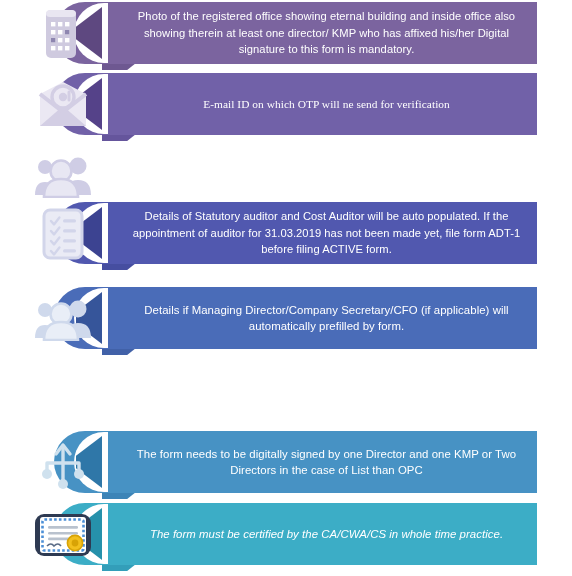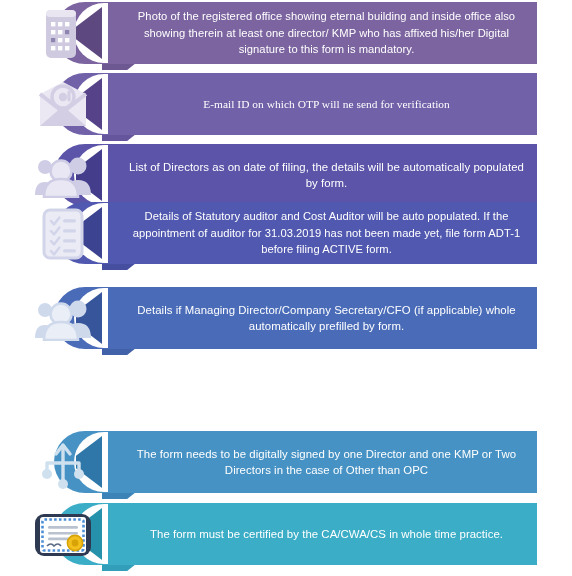--- a/index.html
+++ b/index.html
@@ -158,28 +158,20 @@
           <path d="M4 14 L27 2 L50 14 L50 46 L4 46 Z" fill="#EBE8F3"></path>
           <path d="M4 46 L27 26 L50 46 Z" fill="#D3CEE4"></path>
           <path d="M4 14 L27 32 L50 14" fill="none" stroke="#D3CEE4" stroke-width="4"></path>
           <circle cx="27" cy="17" r="11" fill="#EBE8F3" stroke="#D3CEE4" stroke-width="3.4"></circle>
           <circle cx="27" cy="17" r="4.2" fill="#D3CEE4"></circle>
           <path d="M33 12 v8" stroke="#D3CEE4" stroke-width="3" stroke-linecap="round"></path>
         </svg>
       </div>
     </div>
     <div class="row" style="top: 144px;">
-      <div class="banner">
-        <div class="banner-shadow" style="background: rgb(79, 72, 153);"></div>
-        <div class="banner-body" style="background: rgb(91, 84, 168);"></div>
-        <div class="banner-bulge" style="background: rgb(91, 84, 168); left: -22px;"></div>
-        <div class="banner-crescent"></div>
-        <div class="banner-wedge" style="background: rgb(67, 61, 139);"></div>
-        <div class="banner-text">List of Directors as on date of filing, the details will be automatically populated by form.</div>
-      </div>
       <div class="icon-wrap">
         <svg width="58" height="44" viewBox="0 0 58 44">
           <circle cx="11" cy="13" r="7" fill="#CFCDE5"></circle>
           <path d="M1 41 q0 -13 10 -13 q10 0 10 13 Z" fill="#CFCDE5"></path>
           <circle cx="44" cy="12" r="8.5" fill="#CFCDE5"></circle>
           <path d="M31 41 q0 -15 13 -15 q13 0 13 15 Z" fill="#CFCDE5"></path>
           <circle cx="27" cy="17" r="10.5" fill="#E8E7F3" stroke="#CFCDE5" stroke-width="2.6"></circle>
           <path d="M10 43 q0 -18 17 -18 q17 0 17 18 Z" fill="#E8E7F3" stroke="#CFCDE5" stroke-width="2.6"></path>
         </svg>
       </div>
@@ -207,54 +199,54 @@
         </svg>
       </div>
     </div>
     <div class="row" style="top: 287px;">
       <div class="banner">
         <div class="banner-shadow" style="background: rgb(65, 97, 168);"></div>
         <div class="banner-body" style="background: rgb(74, 108, 184);"></div>
         <div class="banner-bulge" style="background: rgb(74, 108, 184); left: -22px;"></div>
         <div class="banner-crescent"></div>
         <div class="banner-wedge" style="background: rgb(54, 85, 154);"></div>
-        <div class="banner-text">Details if Managing Director/Company Secretary/CFO (if applicable) whole automatically prefilled by form.</div>
+        <div class="banner-text">Details if Managing Director/Company Secretary/CFO (if applicable) will automatically prefilled by form.</div>
       </div>
       <div class="icon-wrap">
         <svg width="58" height="44" viewBox="0 0 58 44">
           <circle cx="11" cy="13" r="7" fill="#CFD9EC"></circle>
           <path d="M1 41 q0 -13 10 -13 q10 0 10 13 Z" fill="#CFD9EC"></path>
           <circle cx="44" cy="12" r="8.5" fill="#CFD9EC"></circle>
           <path d="M31 41 q0 -15 13 -15 q13 0 13 15 Z" fill="#CFD9EC"></path>
           <circle cx="27" cy="17" r="10.5" fill="#E9EEF7" stroke="#CFD9EC" stroke-width="2.6"></circle>
           <path d="M10 43 q0 -18 17 -18 q17 0 17 18 Z" fill="#E9EEF7" stroke="#CFD9EC" stroke-width="2.6"></path>
         </svg>
       </div>
     </div>
     <div class="row" style="top: 431px;">
       <div class="banner">
         <div class="banner-shadow" style="background: rgb(60, 132, 183);"></div>
         <div class="banner-body" style="background: rgb(71, 146, 196);"></div>
         <div class="banner-bulge" style="background: rgb(71, 146, 196); left: -22px;"></div>
         <div class="banner-crescent"></div>
         <div class="banner-wedge" style="background: rgb(47, 119, 168);"></div>
-        <div class="banner-text">The form needs to be digitally signed by one Director and one KMP or Two Directors in the case of Other than OPC</div>
+        <div class="banner-text">The form needs to be digitally signed by one Director and one KMP or Two Directors in the case of List than OPC</div>
       </div>
       <div class="icon-wrap">
         <svg width="50" height="54" viewBox="0 0 50 54">
           <path d="M25 10 V44" stroke="#CFE1EE" stroke-width="3.4" stroke-linecap="round"></path>
           <path d="M25 9 l-7 9 M25 9 l7 9" fill="none" stroke="#CFE1EE" stroke-width="3.4" stroke-linecap="round"></path>
           <path d="M9 34 V27 h32 v7" fill="none" stroke="#CFE1EE" stroke-width="3.4" stroke-linecap="round" stroke-linejoin="round"></path>
           <circle cx="9" cy="38" r="5" fill="#CFE1EE"></circle>
           <circle cx="41" cy="38" r="5" fill="#CFE1EE"></circle>
           <circle cx="25" cy="48" r="5" fill="#CFE1EE"></circle>
         </svg>
       </div>
     </div>
-    <div class="row" style="top: 503px;">
+    <div class="row" style="top: 503px; font-style: italic;">
       <div class="banner">
         <div class="banner-shadow" style="background: rgb(51, 158, 185);"></div>
         <div class="banner-body" style="background: rgb(60, 173, 198);"></div>
         <div class="banner-bulge" style="background: rgb(60, 173, 198); left: -22px;"></div>
         <div class="banner-crescent"></div>
         <div class="banner-wedge" style="background: rgb(38, 145, 171);"></div>
         <div class="banner-text">The form must be certified by the CA/CWA/CS in whole time practice.</div>
       </div>
       <div class="icon-wrap">
         <svg width="58" height="50" viewBox="0 0 58 50">

